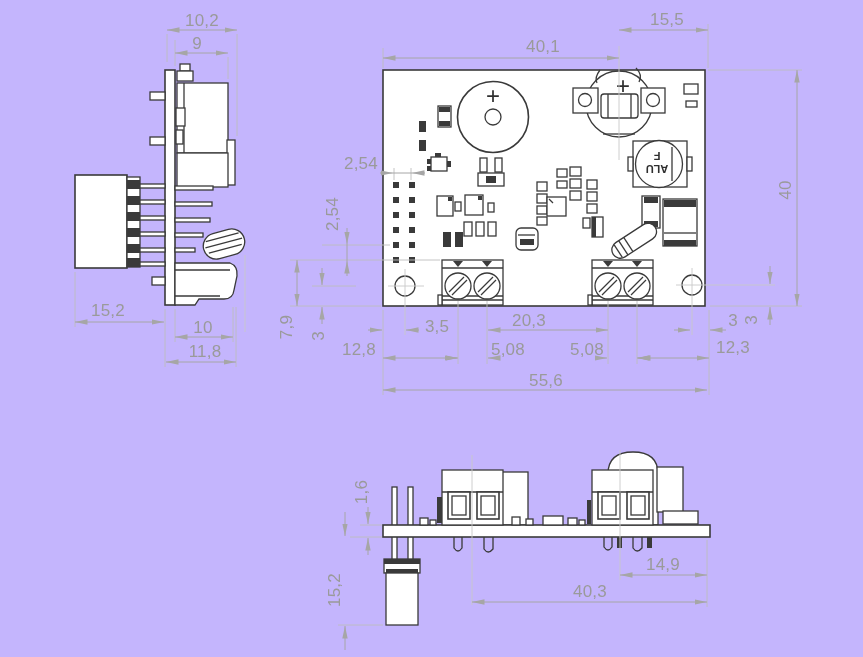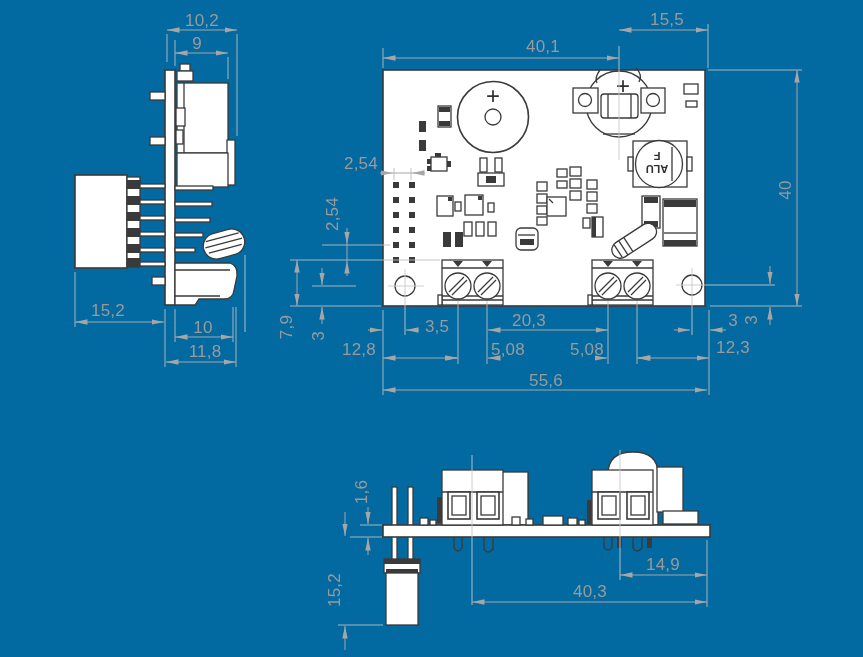--- a/index.html
+++ b/index.html
@@ -1,16 +1,16 @@
 <!DOCTYPE html>
 <html><head>
 <meta charset="utf-8">
 <style>
   html,body{margin:0;padding:0;background:#ffffff;}
-  .stage{position:relative;width:863px;height:657px;background:#0369a1;overflow:hidden;}
+  .stage{position:relative;width:863px;height:657px;background:#c4b5fd;overflow:hidden;}
   svg text{font-family:"Liberation Sans", sans-serif;font-size:17px;fill:#9a9a9a;letter-spacing:0.2px;}
   svg text.mk{font-size:11px;fill:#2f2f2f;font-weight:bold;letter-spacing:0;}
   svg text.plus{font-size:24px;fill:#2f2f2f;font-weight:400;}
   .part{stroke:#3a3a3a;fill:none;stroke-width:1.3;}
   .partw{stroke:#3a3a3a;fill:#ffffff;stroke-width:1.3;}
   .partb{stroke:#3a3a3a;fill:#ffffff;stroke-width:1.6;}
   .pf{fill:#3a3a3a;stroke:none;}
   .dim{stroke:#a6a6a6;stroke-width:1;fill:none;}
   .ext{stroke:#bdbdbd;stroke-width:0.9;fill:none;}
   .cl{stroke:#c8c8c8;stroke-width:0.9;fill:none;}

